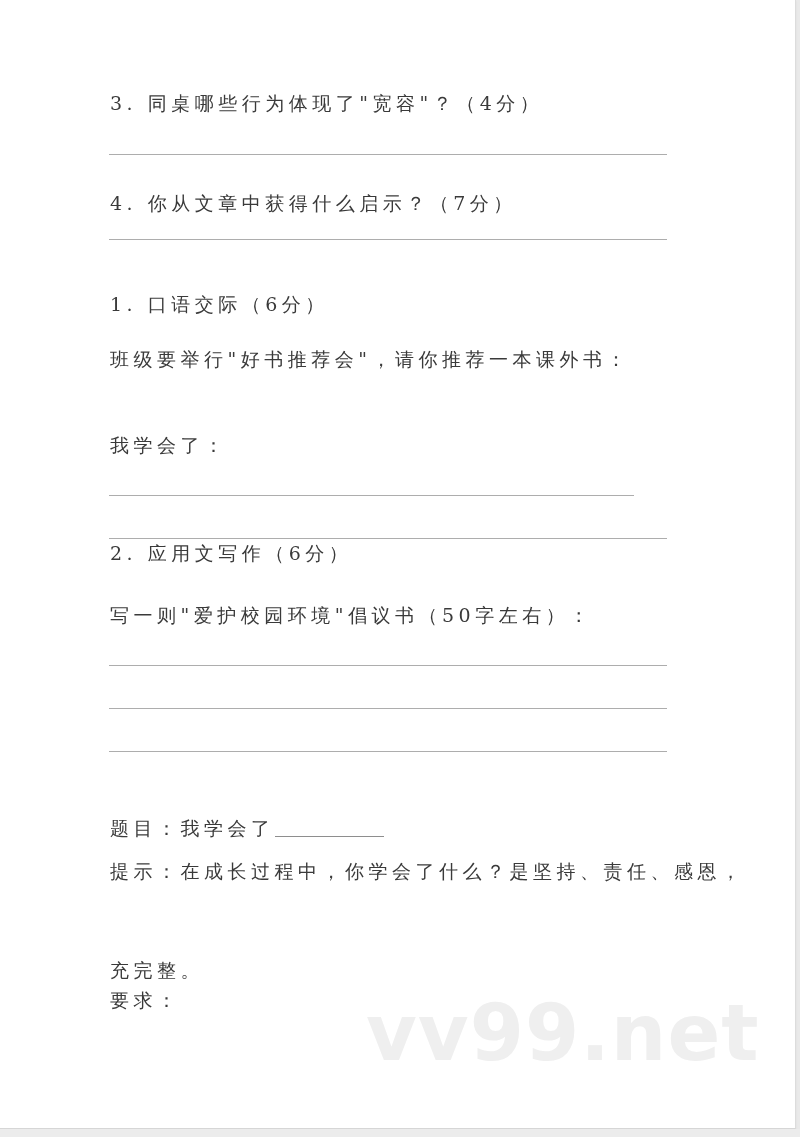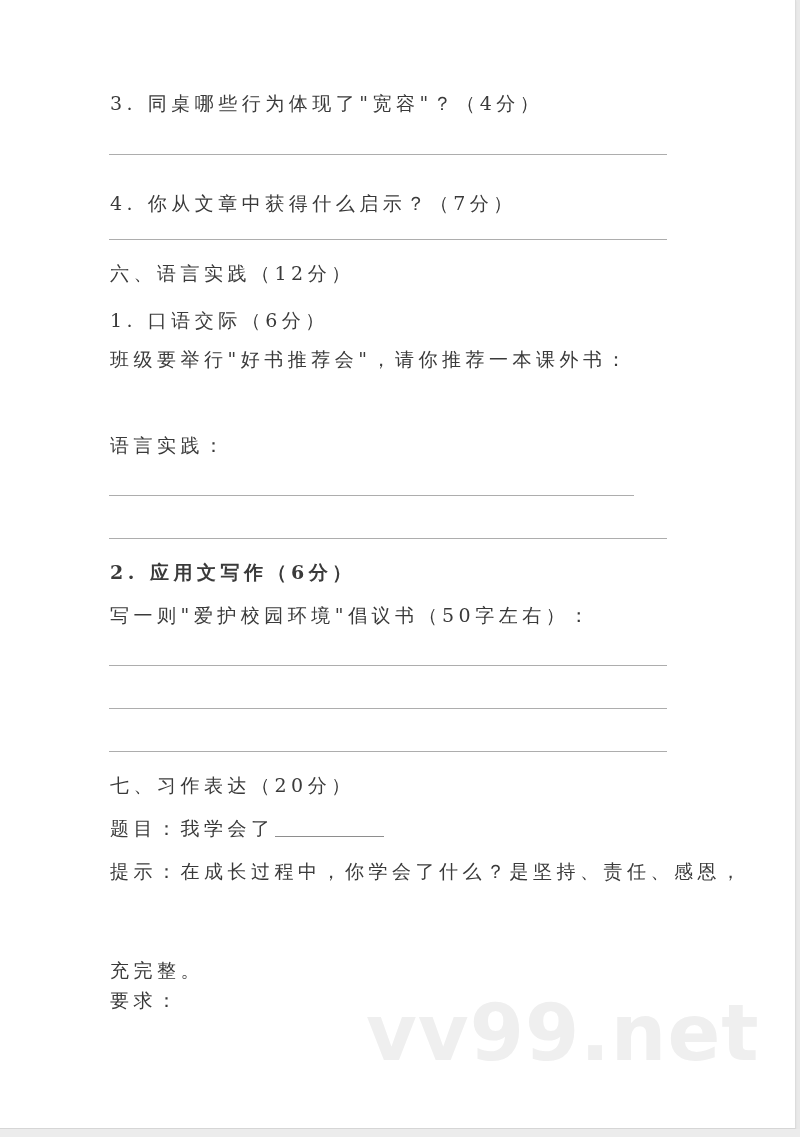--- a/index.html
+++ b/index.html
@@ -73,36 +73,34 @@
 <body>
 
 <div class="page">
 
   <div class="text" style="top:91px;">3.  同桌哪些行为体现了"宽容"？（4分）</div>
   <div class="rule" style="left:109px; width:558px; top:154px;"></div>
 
   <div class="text" style="top:176px;margin-top:15px;">4.  你从文章中获得什么启示？（7分）</div>
   <div class="rule" style="left:109px; width:558px; top:239px;"></div>
 
-  <div class="text" style="top:261px;">六、语言实践（12分）</div>
-  <div class="text" style="top:308px;">1.  口语交际（6分）</div>
+  <div class="text" style="top:292px;">1.  口语交际（6分）</div>
   <div class="text" style="top:347px;">班级要举行"好书推荐会"，请你推荐一本课外书：</div>
 
 
-  <div class="text" style="top:433px;">语言实践：</div>
+  <div class="text" style="top:433px;">我学会了：</div>
   <div class="rule" style="left:109px; width:525px; top:495px;"></div>
   <div class="rule" style="left:109px; width:558px; top:538px;"></div>
 
-  <div class="text" style="top:560px;font-weight:bold;">2.  应用文写作（6分）</div>
+  <div class="text" style="top:541px;">2.  应用文写作（6分）</div>
   <div class="text" style="top:603px;">写一则"爱护校园环境"倡议书（50字左右）：</div>
   <div class="rule" style="left:109px; width:558px; top:665px;"></div>
   <div class="rule" style="left:109px; width:558px; top:708px;"></div>
   <div class="rule" style="left:109px; width:558px; top:751px;"></div>
 
-  <div class="text" style="top:773px;">七、习作表达（20分）</div>
 
   <div class="text" style="top:859px;">提示：在成长过程中，你学会了什么？是坚持、责任、感恩，</div>
 
   <div class="text" style="top:816px;">
     <span>题目：我学会了</span><span class="inline-blank" style="width:109px; margin-left:0;"></span>
   </div>
   <div class="text" style="top:958px;">充完整。</div>
   <div class="text" style="top:988px;text-align:right;">要求：</div>
 
   <div class="watermark">vv99.net</div>

